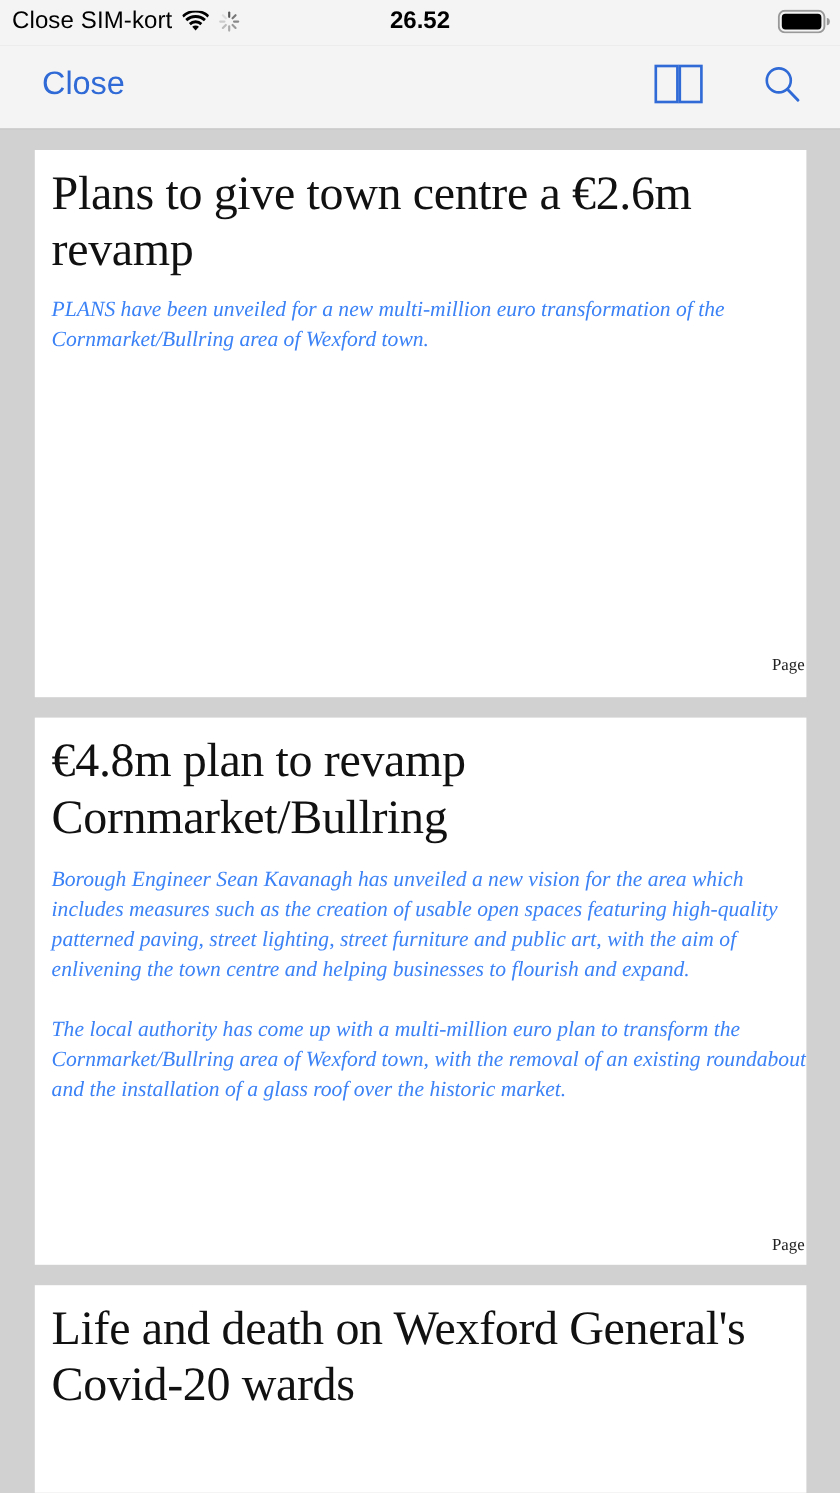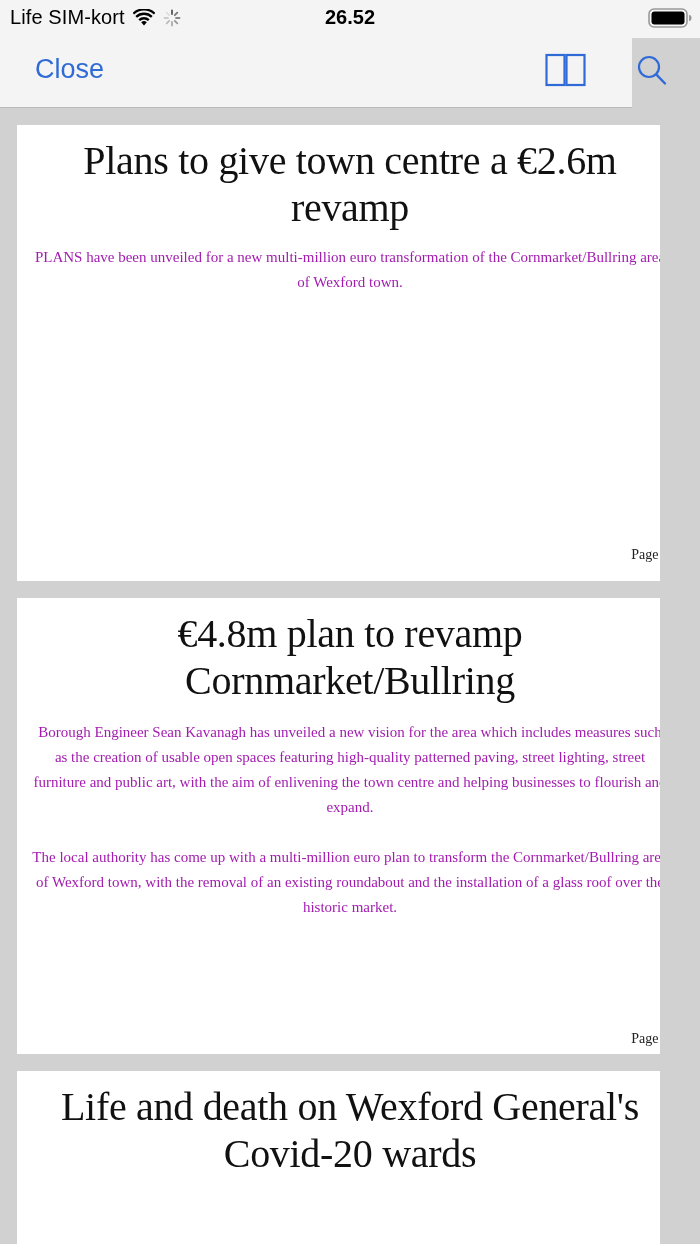--- a/index.html
+++ b/index.html
@@ -35,21 +35,21 @@
       font-weight: bold;
     }
     .battery-icon {
       position: absolute;
       right: 8px; top: 8px;
       width: 44px; height: 20px;
     }
     .nav-bar {
       position: absolute;
       left: 0; top: 38px;
-      width: 632px; height: 70px;
+      width: 700px; height: 70px;
       background: #f4f4f4;
       border-bottom: 1px solid #b9b9b9;
     }
     .close-button {
       position: absolute;
       left: 35px; top: 16px;
       font-family: "Liberation Sans", "DejaVu Sans", sans-serif;
       font-size: 27px;
       color: #2f6ad6;
       cursor: pointer;
@@ -61,24 +61,23 @@
       cursor: pointer;
     }
     .search-button {
       position: absolute;
       left: 635px; top: 14px;
       width: 34px; height: 36px;
       cursor: pointer;
     }
     .content {
       position: absolute;
-      left: 0; top: 109px;
+      left: 12px; top: 109px;
       width: 660px; height: 1135px;
       overflow: hidden;
-      text-align: center;
     }
     .card {
       position: absolute;
       left: 17px;
       width: 666px;
       background: #fff;
       cursor: pointer;
     }
     .card-inner {
       padding: 12px 14px 0 14px;
@@ -92,39 +91,40 @@
     }
     .card-subtitle {
       margin-top: 10px;
       font-size: 27px;
       line-height: 32px;
       font-weight: normal;
       color: #111;
     }
     .card-body {
       margin-top: 14px;
-      font-size: 15px;
+      font-size: 18px;
       line-height: 25px;
-      color: #a21caf;
+      color: #3b82f6;
+      font-style: italic;
     }
     .card-body p { margin-bottom: 25px; }
     .card-body p:last-child { margin-bottom: 0; }
     .page-label {
       position: absolute;
       right: 14px;
       font-size: 14px;
       color: #222;
     }
   </style>
 </head>
 <body>
 
 <div class="status-bar">
   <div class="status-left">
-    <span class="status-carrier">Life SIM-kort</span>
+    <span class="status-carrier">Close SIM-kort</span>
     <span class="wifi-icon">
       <svg width="22" height="18" viewBox="0 0 22 18">
         <path d="M11 16.5 L8.2 13.3 A4 4 0 0 1 13.8 13.3 Z" fill="#000"></path>
         <path d="M5.4 10.2 A8 8 0 0 1 16.6 10.2 L15 12 A5.8 5.8 0 0 0 7 12 Z" fill="#000"></path>
         <path d="M2.4 6.9 A12.5 12.5 0 0 1 19.6 6.9 L18 8.7 A10.2 10.2 0 0 0 4 8.7 Z" fill="#000"></path>
         <path d="M-0.4 3.8 A16.6 16.6 0 0 1 22.4 3.8 L20.9 5.5 A14.3 14.3 0 0 0 1.1 5.5 Z" fill="#000"></path>
       </svg>
     </span>
     <span class="activity-icon">
       <svg width="18" height="18" viewBox="0 0 18 18">

